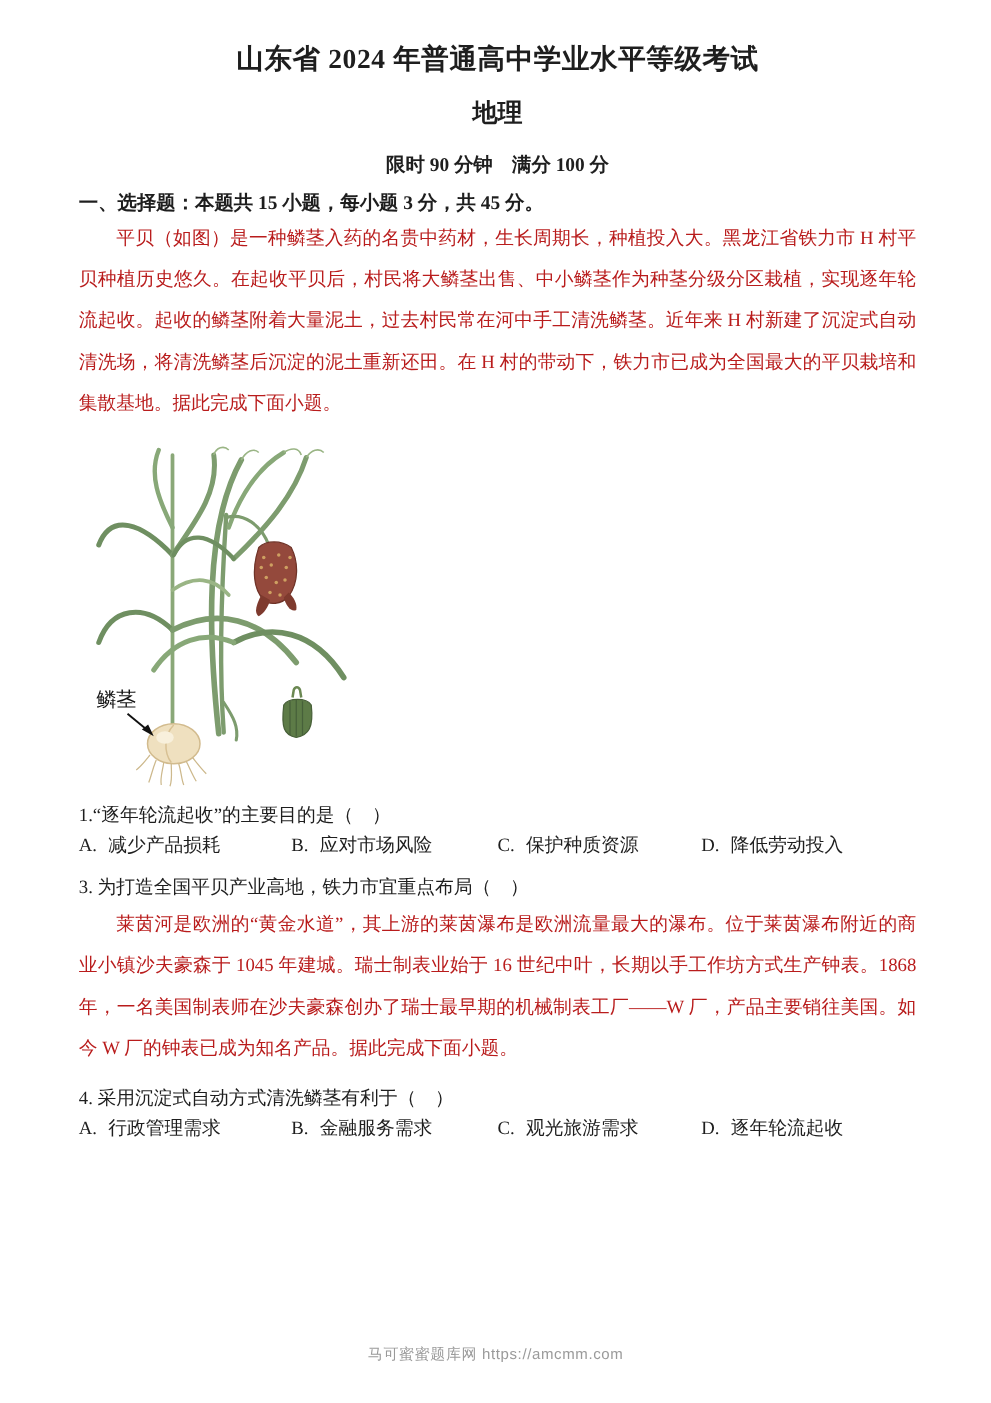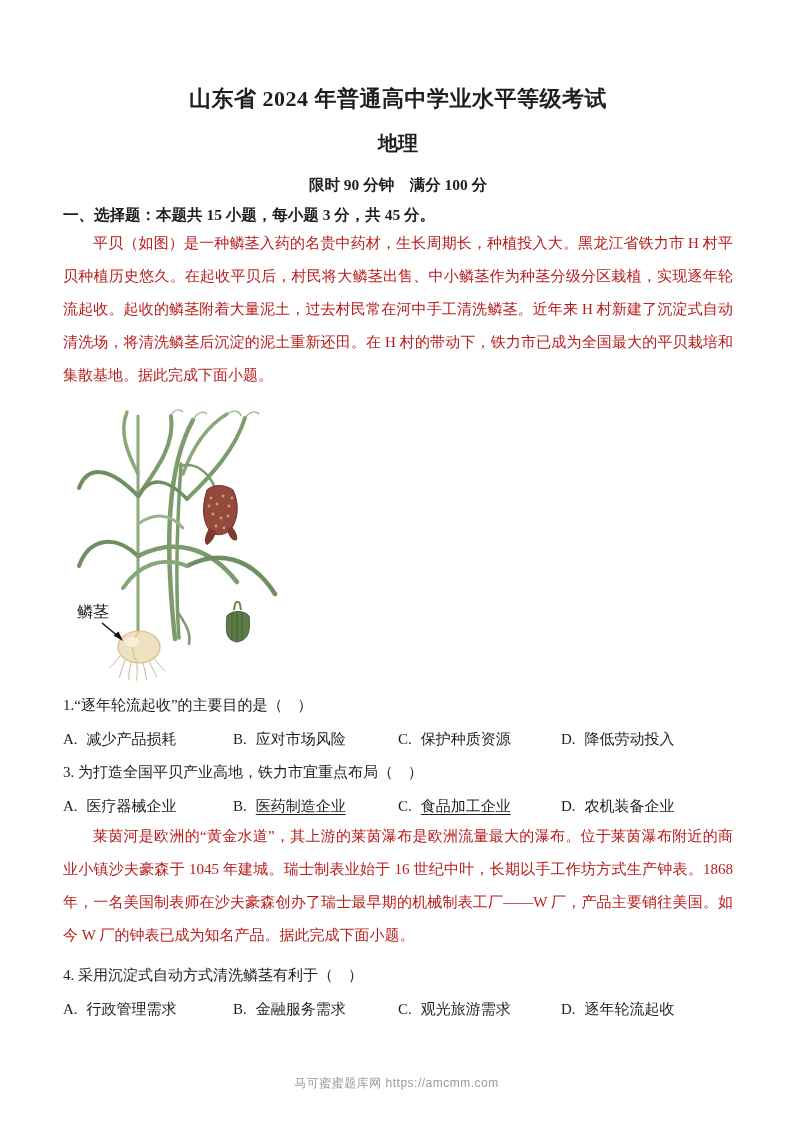--- a/index.html
+++ b/index.html
@@ -4,21 +4,21 @@
 <style>
   * { margin: 0; padding: 0; box-sizing: border-box; }
   html, body { background: #ffffff; }
   body {
     width: 793px; height: 1122px;
     position: relative;
     font-family: "Liberation Serif", "DejaVu Serif", serif;
     color: #1e1e1e;
     overflow: hidden;
   }
-  .page-inner { padding: 84px 60px 0 63px; }
+  .page-inner { padding: 32px 60px 0 63px; }
 
   .doc-title {
     text-align: center;
     font-size: 22px; font-weight: bold;
     line-height: 30px;
     letter-spacing: 0.5px;
   }
   .doc-subject {
     text-align: center;
     font-size: 20px; font-weight: bold;
@@ -46,21 +46,21 @@
     margin: 12px 0 2px 12px;
   }
   .question { margin-top: 0; }
   .stem {
     font-size: 15px; line-height: 20px;
     margin-top: 13px;
   }
   .options {
     display: grid;
     grid-template-columns: 170px 165px 163px 1fr;
-    margin-top: 14px;
+    margin-top: 4px;
     font-size: 15px; line-height: 20px;
   }
   .opt-label { margin-right: 9px; }
   .passage.second { margin-top: 4px; }
   .footer {
     position: absolute;
     left: 0; right: 0; bottom: 30px;
     text-align: center;
     font-family: "Liberation Sans", "DejaVu Sans", sans-serif;
     font-size: 12px;
@@ -156,26 +156,20 @@
       <div class="opt"><span class="opt-label">C.</span><span class="opt-text">保护种质资源</span></div>
       <div class="opt"><span class="opt-label">D.</span><span class="opt-text">降低劳动投入</span></div>
     </div>
   </div>
 
   <div class="question">
   </div>
 
   <div class="question">
     <p class="stem"><span>3.</span><span> 为打造全国平贝产业高地，铁力市宜重点布局（　）</span></p>
-    <div class="options">
-      <div class="opt"><span class="opt-label">A.</span><span class="opt-text">医疗器械企业</span></div>
-      <div class="opt"><span class="opt-label">B.</span><span class="opt-text" style="text-decoration: underline; text-underline-offset: 3px;">医药制造企业</span></div>
-      <div class="opt"><span class="opt-label">C.</span><span class="opt-text" style="text-decoration: underline; text-underline-offset: 3px;">食品加工企业</span></div>
-      <div class="opt"><span class="opt-label">D.</span><span class="opt-text">农机装备企业</span></div>
-    </div>
   </div>
 
   <p class="passage second">莱茵河是欧洲的“黄金水道”，其上游的莱茵瀑布是欧洲流量最大的瀑布。位于莱茵瀑布附近的商业小镇沙夫豪森于 1045 年建城。瑞士制表业始于 16 世纪中叶，长期以手工作坊方式生产钟表。1868 年，一名美国制表师在沙夫豪森创办了瑞士最早期的机械制表工厂——W 厂，产品主要销往美国。如今 W 厂的钟表已成为知名产品。据此完成下面小题。</p>
 
   <div class="question">
     <p class="stem"><span>4.</span><span> 采用沉淀式自动方式清洗鳞茎有利于（　）</span></p>
     <div class="options">
       <div class="opt"><span class="opt-label">A.</span><span class="opt-text">行政管理需求</span></div>
       <div class="opt"><span class="opt-label">B.</span><span class="opt-text">金融服务需求</span></div>
       <div class="opt"><span class="opt-label">C.</span><span class="opt-text">观光旅游需求</span></div>

